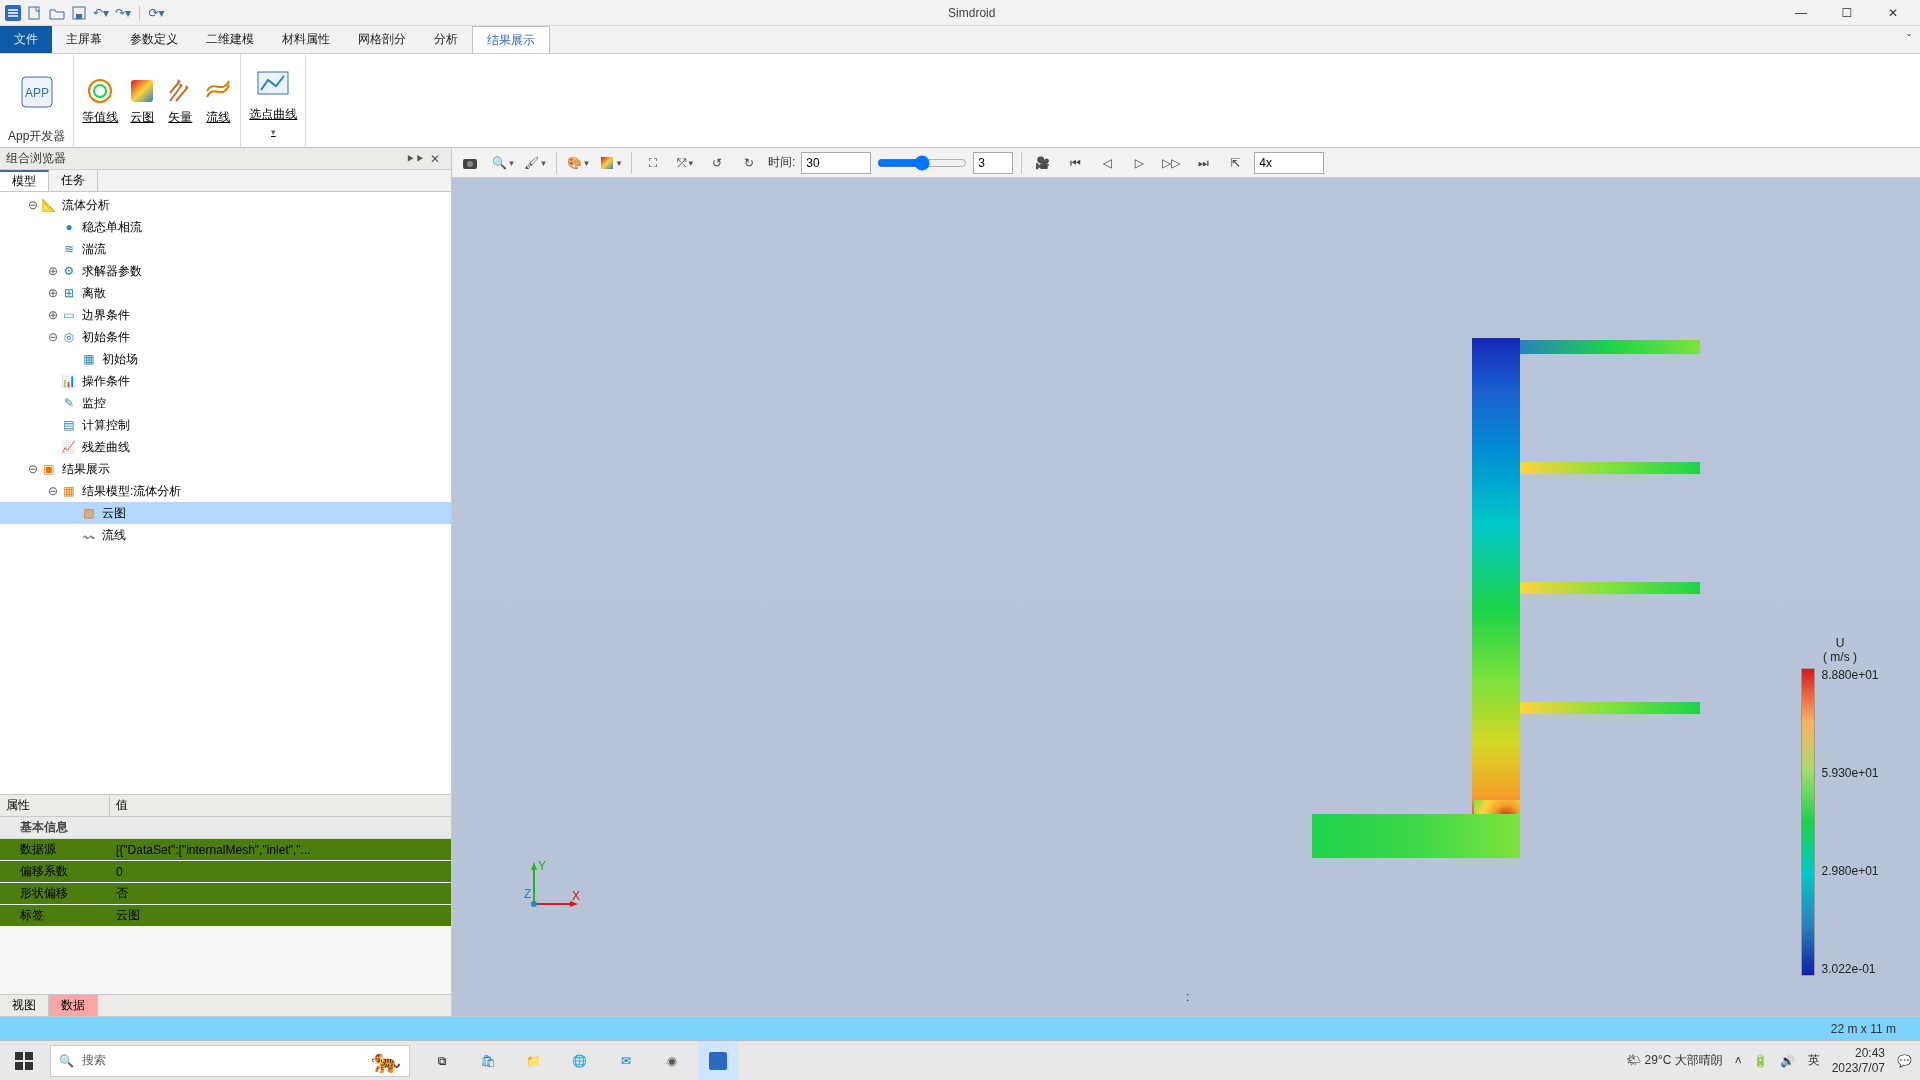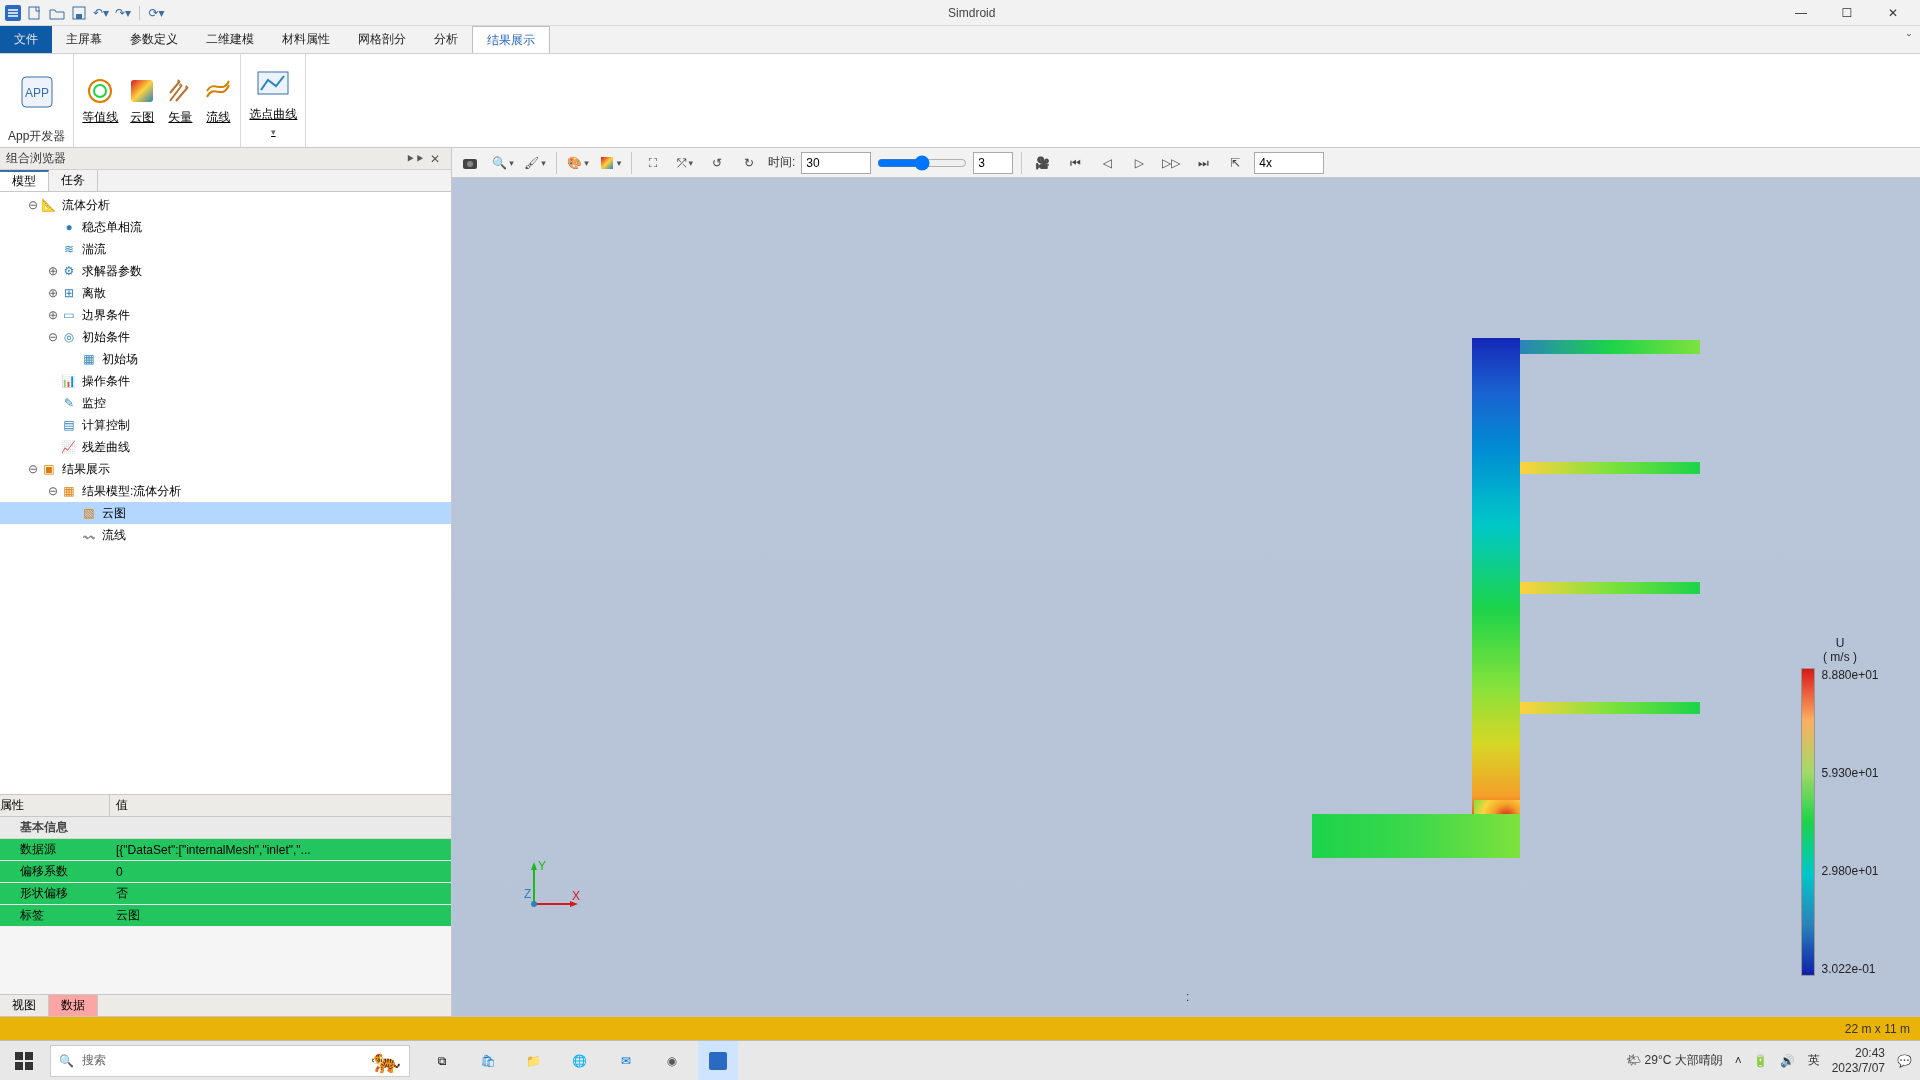--- a/index.html
+++ b/index.html
@@ -45,24 +45,24 @@
 .tree .node { display:flex; align-items:center; height:22px; padding-left:6px; white-space:nowrap; }
 .tree .node .exp { width:14px; text-align:center; color:#666; }
 .tree .node .ic { width:18px; height:16px; display:flex; align-items:center; justify-content:center; margin-right:4px; }
 .tree .node.sel { background:#b3d7ff; }
 .tree .i1 { padding-left: 26px; }
 .tree .i2 { padding-left: 46px; }
 .tree .i3 { padding-left: 66px; }
 
 .props { height: 200px; border-top:1px solid #c8c8c8; display:flex; flex-direction:column; }
 .props .ph { display:flex; height:22px; background:#ecebe7; border-bottom:1px solid #c8c8c8; }
-.props .ph .c { flex:0 0 110px; display:flex; align-items:center; border-right:1px solid #c8c8c8; }
+.props .ph .c { flex:0 0 110px; padding-left:6px; display:flex; align-items:center; border-right:1px solid #c8c8c8; }
 .props .ph .c2 { flex:1; padding-left:6px; display:flex; align-items:center; }
 .props .sec { height:22px; background:#eaeaea; padding-left:20px; display:flex; align-items:center; border-bottom:1px solid #d8d8d8; color:#444; font-weight:bold; }
-.props .row { display:flex; height:22px; border-bottom:1px solid #eee; background:#22c55e; }
+.props .row { display:flex; height:22px; border-bottom:1px solid #eee; background:#4d7c0f; }
 .props .row .c { flex:0 0 110px; padding-left:20px; display:flex; align-items:center; }
 .props .row .c2 { flex:1; padding-left:6px; display:flex; align-items:center; overflow:hidden; text-overflow:ellipsis; white-space:nowrap; }
 
 .lp-bottabs { height:22px; display:flex; background:#ecebe7; border-top:1px solid #c8c8c8; }
 .lp-bottabs .t { padding:0 12px; display:flex; align-items:center; border-right:1px solid #c8c8c8; }
 .lp-bottabs .t.active { background:#fca5a5; }
 
 
 .viewport { flex:1; display:flex; flex-direction:column; background:#b9c6d9; }
 .viewtoolbar { height:30px; background:#f2f2f2; display:flex; align-items:center; gap:6px; padding:0 6px; border-bottom:1px solid #c8c8c8; }
@@ -82,21 +82,21 @@
 
 
 .shape { position:absolute; left:860px; top:160px; width:400px; height:520px; }
 .vbar { position:absolute; left:160px; top:0; width:48px; height:520px; background: linear-gradient(to bottom, #1528b8 0%, #1a60d0 10%, #008fd4 22%, #00c8c8 36%, #1cd34a 52%, #7ee23c 66%, #d6d726 78%, #f4a029 88%, #d7191c 96%, #2b83ba 100%); }
 .branch { position:absolute; left:208px; height:12px; width:180px; background: linear-gradient(to right, #ffd23f, #7ee23c, #1cd34a); }
 .branch.top { top:0px; height:14px; background: linear-gradient(to right, #2b83ba, #1cd34a, #7ee23c); }
 .inlet { position:absolute; top:476px; left:0; width:208px; height:44px; background: linear-gradient(to right, #1cd34a, #3ed84a, #7ee23c); }
 .inlet-corner { position:absolute; top:462px; left:162px; width:46px; height:58px; background: radial-gradient(circle at 70% 30%, #d7191c 0%, #f4a029 25%, #ffd23f 45%, #7ee23c 70%, #1cd34a 100%); }
 
 
-.statusbar { height:24px; background:#eab308; border-top:1px solid #c8c8c8; display:flex; align-items:center; padding:0 10px; color:#333; }
+.statusbar { height:24px; background:#7dd3fc; border-top:1px solid #c8c8c8; display:flex; align-items:center; padding:0 24px; color:#333; }
 .statusbar .spacer { flex:1; }
 
 
 .taskbar { height:40px; background:#e8e8e8; display:flex; align-items:center; border-top:1px solid #bbb; }
 .taskbar .start { width:48px; height:40px; display:flex; align-items:center; justify-content:center; }
 .taskbar .search { height:32px; margin-left:2px; width:360px; background:#fff; border:1px solid #ccc; display:flex; align-items:center; padding:0 8px; gap:8px; }
 .taskbar .apps { display:flex; gap:6px; margin-left:12px; }
 .taskbar .apps .app { width:40px; height:40px; display:flex; align-items:center; justify-content:center; }
 .taskbar .spacer { flex:1; }
 .taskbar .tray { display:flex; align-items:center; gap:12px; padding-right:8px; color:#333; }

